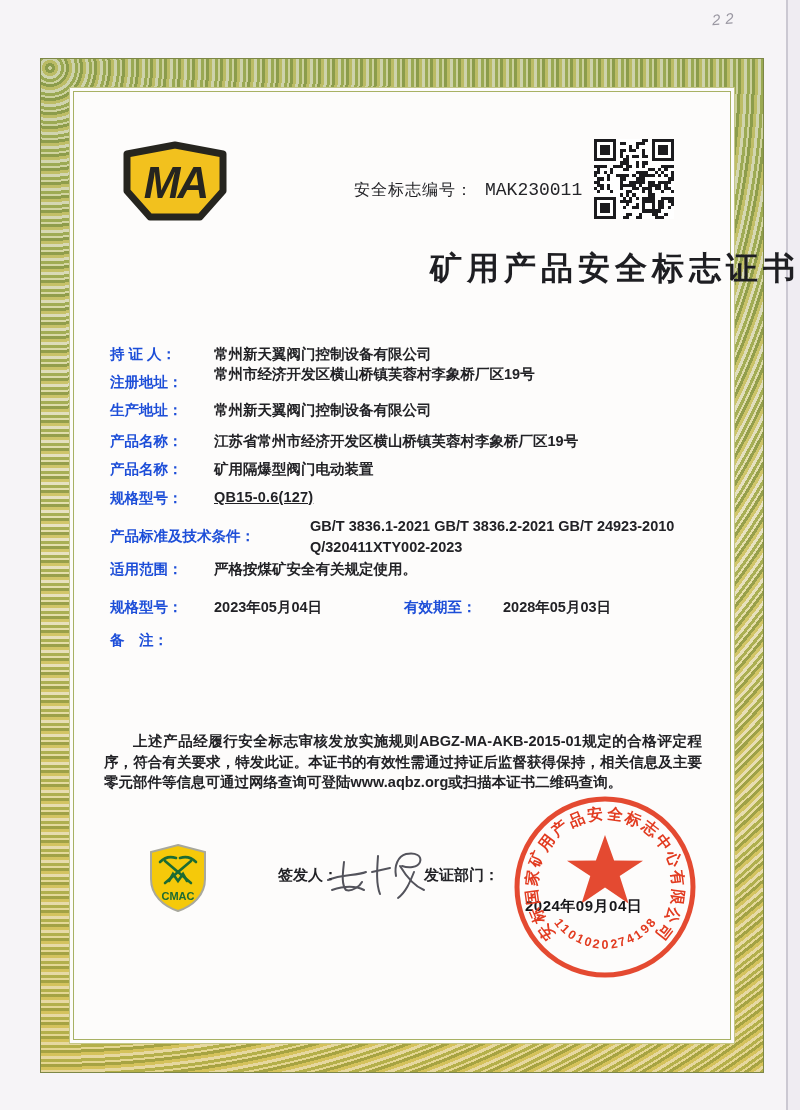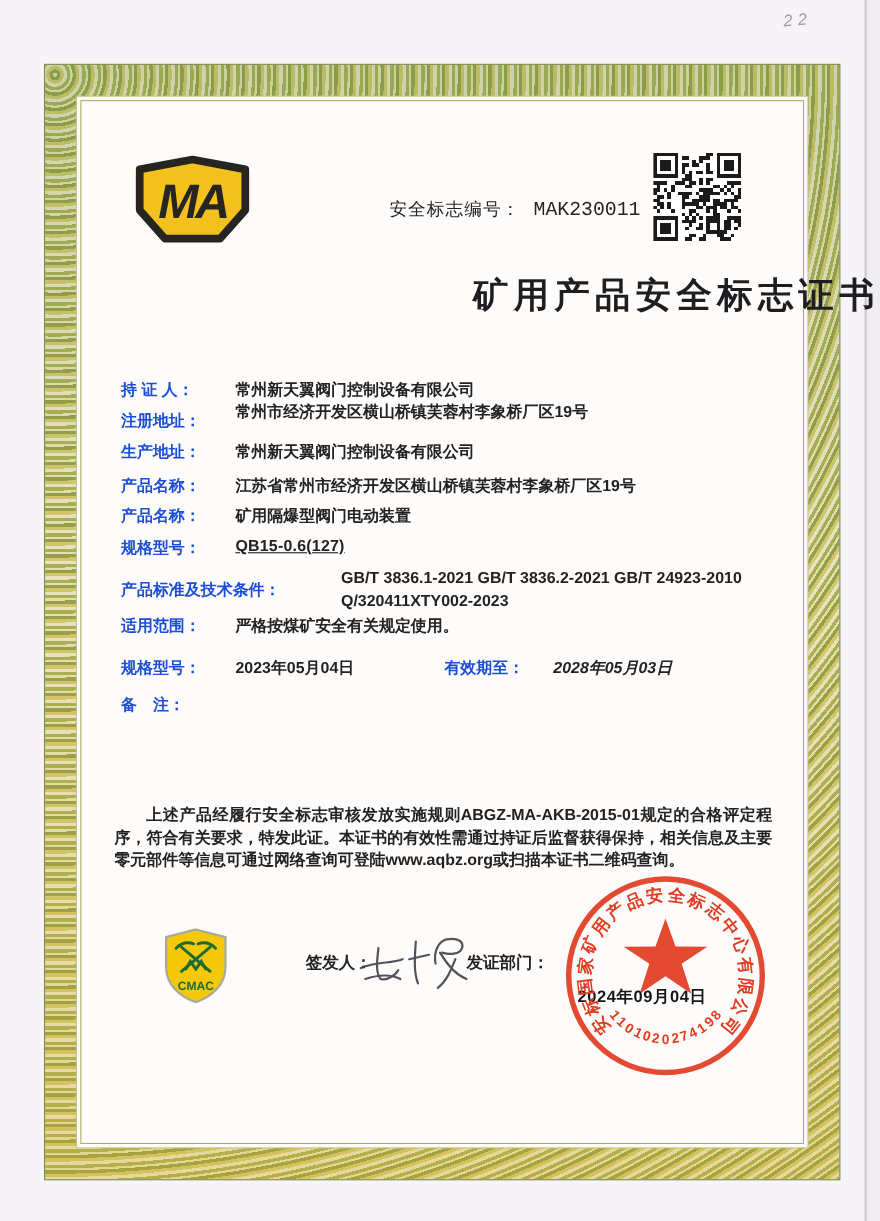--- a/index.html
+++ b/index.html
@@ -100,21 +100,21 @@
 
   <div class="abs flabel" style="left:110px;top:527px;">产品标准及技术条件：</div>
   <div class="abs fvalue standards-val" style="left:310px;top:516px;">GB/T 3836.1-2021 GB/T 3836.2-2021 GB/T 24923-2010 Q/320411XTY002-2023</div>
 
   <div class="abs flabel" style="left:110px;top:560px;text-align:center;">适用范围：</div>
   <div class="abs fvalue" style="left:214px;top:560px;">严格按煤矿安全有关规定使用。</div>
 
   <div class="abs flabel" style="left:110px;top:598px;">规格型号：</div>
   <div class="abs fvalue" style="left:214px;top:598px;">2023年05月04日</div>
   <div class="abs flabel" style="left:404px;top:598px;">有效期至：</div>
-  <div class="abs fvalue" style="left:503px;top:598px;font-style:italic;">2028年05月03日</div>
+  <div class="abs fvalue" style="left:503px;top:598px;">2028年05月03日</div>
 
   <div class="abs flabel" style="left:110px;top:631px;">备　注：</div>
   <div class="abs fvalue" style="left:214px;top:631px;"></div>
 
   <div class="abs statement">上述产品经履行安全标志审核发放实施规则ABGZ-MA-AKB-2015-01规定的合格评定程序，符合有关要求，特发此证。本证书的有效性需通过持证后监督获得保持，相关信息及主要零元部件等信息可通过网络查询可登陆www.aqbz.org或扫描本证书二维码查询。</div>
 
   <div class="abs" style="left:147px;top:843px;width:62px;height:70px;">
     <svg width="62" height="70" viewBox="0 0 62 70">
       <path d="M31,2 L58,9 L58,36 C58,52 46,63 31,68 C16,63 4,52 4,36 L4,9 Z" fill="#f5c90a" stroke="#a8a89c" stroke-width="2"></path>
       <g stroke="#1c6b33" stroke-width="2.6" fill="none" stroke-linecap="round">

